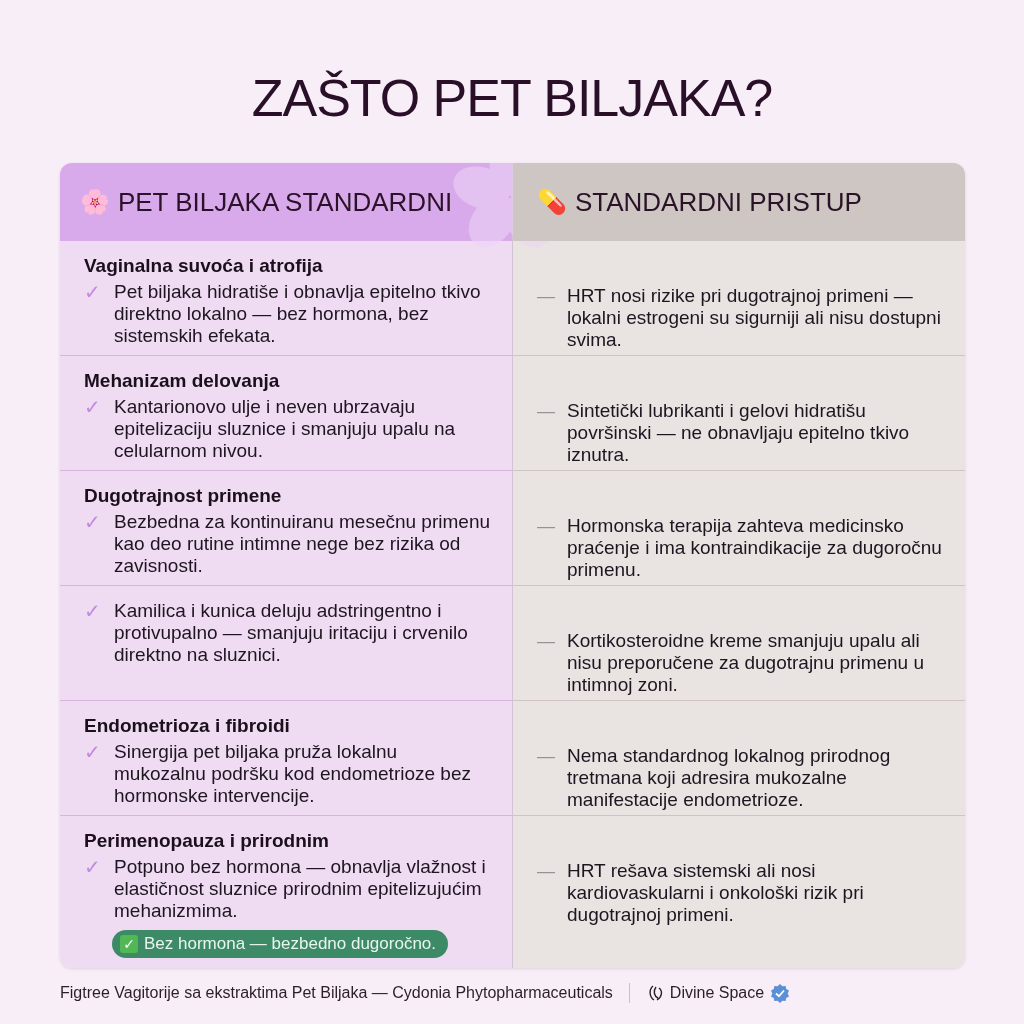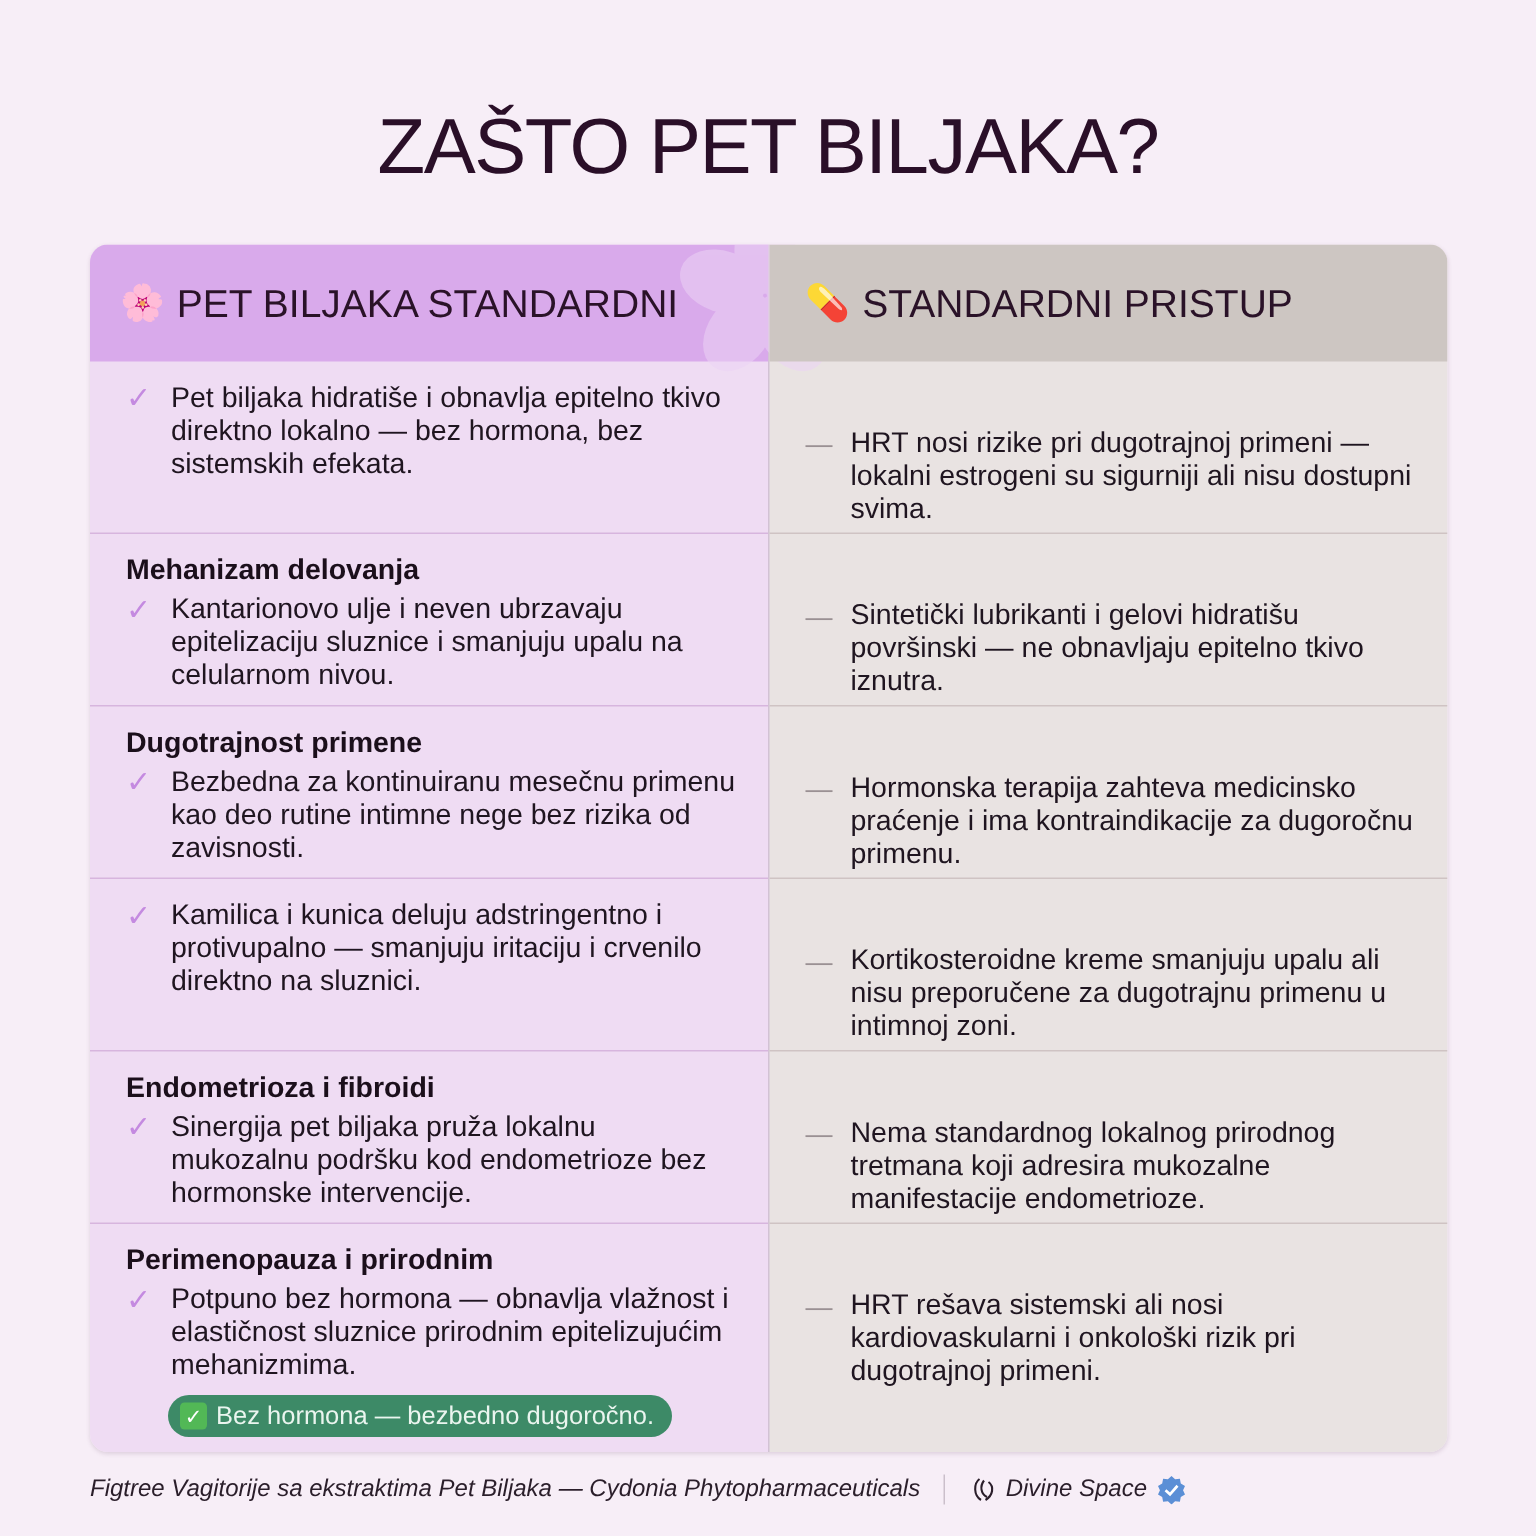--- a/index.html
+++ b/index.html
@@ -79,21 +79,21 @@
   .badge .tick {
     display: inline-block; width: 18px; height: 18px;
     background: #52b856; color: #fff; border-radius: 3px;
     font-size: 14px; text-align: center; line-height: 18px;
     margin-right: 6px; font-weight: 700;
   }
   .footer {
     position: absolute;
     top: 983px; left: 60px;
     display: flex; align-items: center;
-    font-size: 16px; color: #2a1e2a; font-style: italic;
+    font-size: 16px; color: #2a1e2a;
   }
   .sep { width: 1px; height: 20px; background: #cbbfcb; margin: 0 16px; }
   .brand { display: flex; align-items: center; }
   .brand svg { margin-right: 4px; }
   .verified { margin-left: 6px; }
 </style>
 </head>
 <body>
 
 <div class="title">ZAŠTO PET BILJAKA?</div>
@@ -107,20 +107,21 @@
         <g fill="#ecd3f5">
           <ellipse cx="50" cy="25" rx="17" ry="24"></ellipse>
           <ellipse cx="50" cy="25" rx="17" ry="24" transform="rotate(72 50 50)"></ellipse>
           <ellipse cx="50" cy="25" rx="17" ry="24" transform="rotate(144 50 50)"></ellipse>
           <ellipse cx="50" cy="25" rx="17" ry="24" transform="rotate(216 50 50)"></ellipse>
           <ellipse cx="50" cy="25" rx="17" ry="24" transform="rotate(288 50 50)"></ellipse>
         </g>
       </svg>
     </div>
     <div class="row">
+      <div class="row-title">Vaginalna suvoća i atrofija</div>
       <div class="item">
           <span class="mark check">✓</span>
           <span>Pet biljaka hidratiše i obnavlja epitelno tkivo direktno lokalno — bez hormona, bez sistemskih efekata.</span>
         </div>
     </div>
     <div class="row">
       <div class="row-title">Mehanizam delovanja</div>
       <div class="item">
           <span class="mark check">✓</span>
           <span>Kantarionovo ulje i neven ubrzavaju epitelizaciju sluznice i smanjuju upalu na celularnom nivou.</span>

